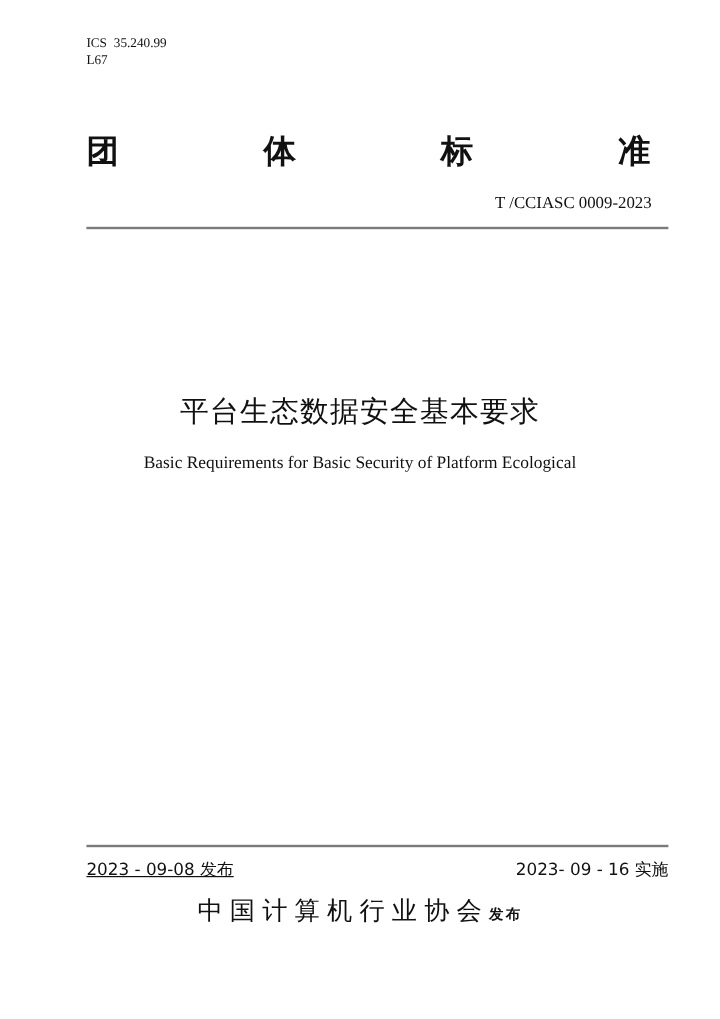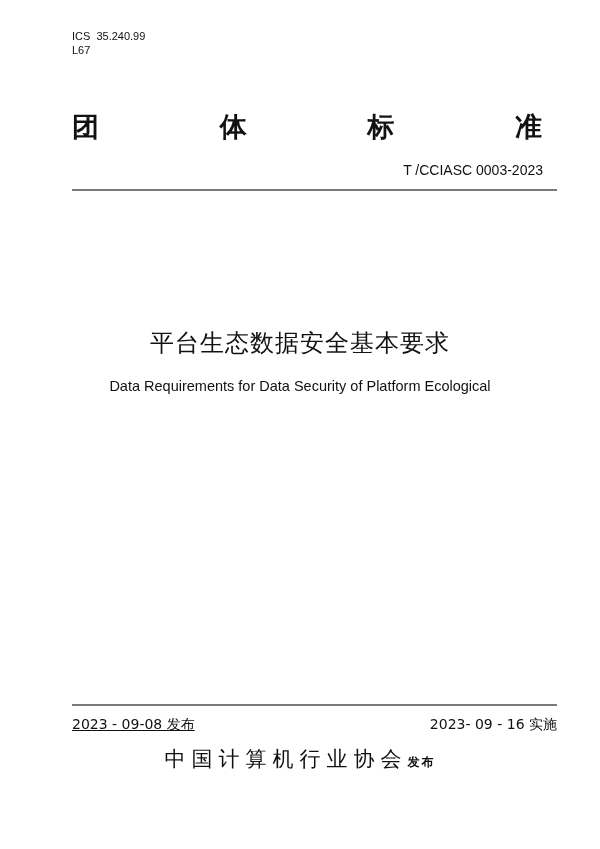--- a/index.html
+++ b/index.html
@@ -1,18 +1,18 @@
 <!DOCTYPE html>
 <html><head>
   <meta charset="utf-8">
   <style>
     html, body { margin: 0; padding: 0; background: #ffffff; }
     body { width: 600px; height: 849px; position: relative; overflow: hidden; color: #111; }
     .abs { position: absolute; }
-    .serif { font-family: Liberation Sans, sans-serif; }
+    .serif { font-family: Liberation Serif, serif; }
     .sans { font-family: "DejaVu Sans", "Liberation Sans", sans-serif; }
     .ics { left: 72px; top: 29px; font-size: 11px; line-height: 14px; }
     .ics span { display: block; }
     .ics .code { word-spacing: 3px; }
     .heading { left: 72px; top: 111px; width: 470px; display: flex; justify-content: space-between; font-size: 27px; font-weight: bold; letter-spacing: 0; line-height: 32px; }
     .heading span { display: inline-block; }
     .stdno { right: 57px; top: 162px; font-size: 14px; }
     .rule { left: 72px; width: 485px; height: 2px; background: #7a7a7a; }
     .rule.top { top: 189px; }
     .rule.bottom { top: 704px; }
@@ -32,26 +32,26 @@
   <span>L67</span>
 </div>
 
 <div class="abs heading sans">
   <span>团</span>
   <span>体</span>
   <span>标</span>
   <span>准</span>
 </div>
 
-<div class="abs stdno serif">T /CCIASC 0003-2023</div>
+<div class="abs stdno serif">T /CCIASC 0009-2023</div>
 
 <div class="abs rule top"></div>
 
 <div class="abs title-cn sans">平台生态数据安全基本要求</div>
-<div class="abs title-en serif">Data Requirements for Data Security of Platform Ecological</div>
+<div class="abs title-en serif">Basic Requirements for Basic Security of Platform Ecological</div>
 
 <div class="abs rule bottom"></div>
 
 <div class="abs date-pub sans">2023 - 09-08 发布</div>
 <div class="abs date-impl sans">2023- 09 - 16 实施</div>
 
 <div class="abs publisher sans">
   <span class="org">中国计算机行业协会</span><span class="suffix">发布</span>
 </div>
 

